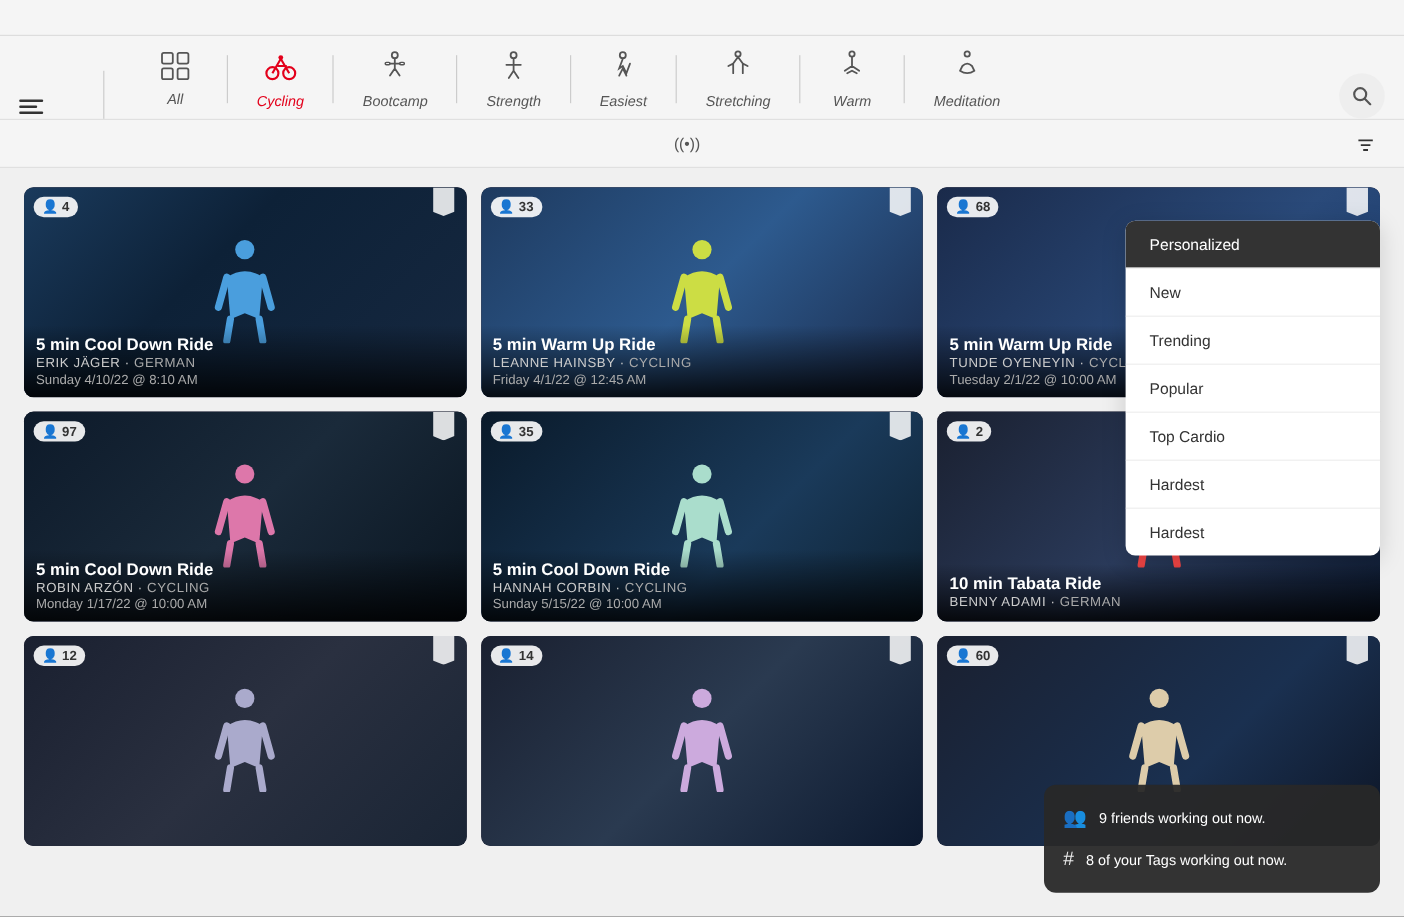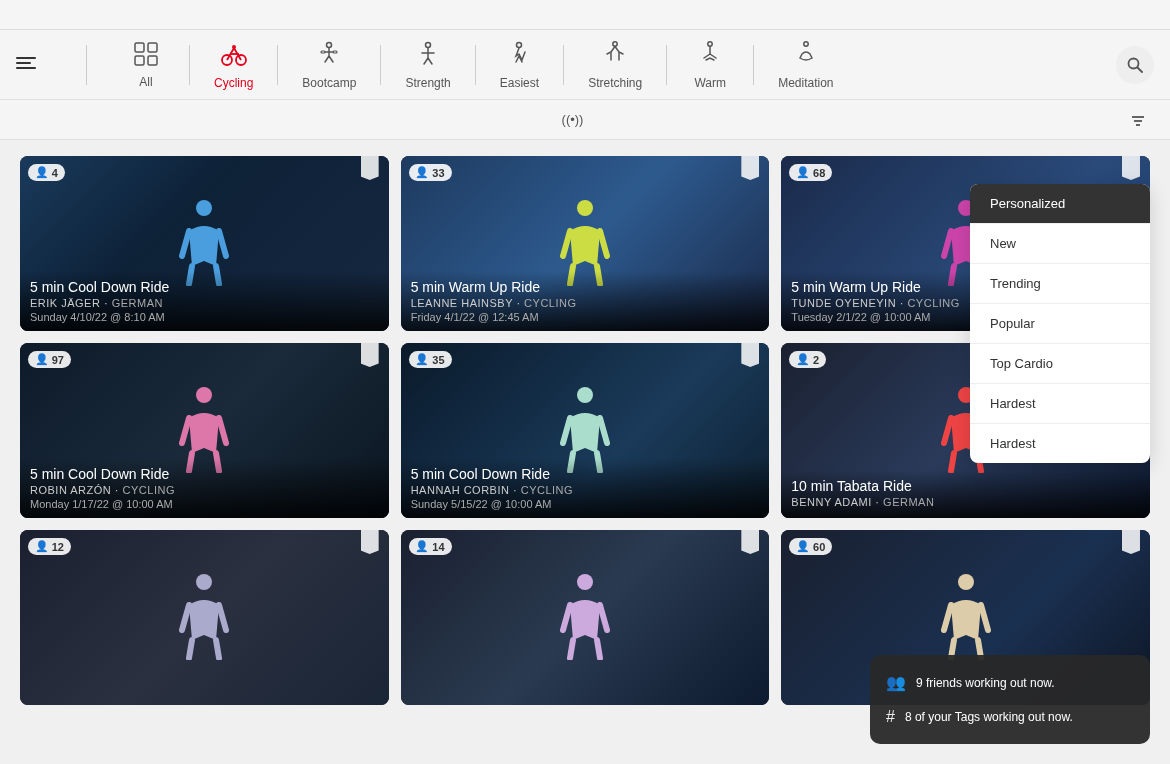--- a/index.html
+++ b/index.html
@@ -25,24 +25,25 @@
       font-size: 13px;
       color: #333;
       font-weight: 500;
     }
 
     
     .navbar {
       background: #f5f5f5;
       height: 70px;
       display: flex;
-      align-items: center;
+      align-items: flex-end;
       padding: 0 16px;
       border-bottom: 1px solid #e0e0e0;
       gap: 16px;
+      font-style: italic;
     }
     .collections-btn {
       display: flex;
       align-items: center;
       gap: 6px;
       font-size: 13px;
       font-weight: 600;
       color: #333;
       cursor: pointer;
       margin-right: 20px;
@@ -197,21 +198,21 @@
       position: absolute;
       bottom: 0;
       left: 0;
       right: 0;
       background: linear-gradient(transparent, rgba(0,0,0,0.85));
       padding: 8px 10px;
     }
     .card-title {
       color: #fff;
       font-size: 14px;
-      font-weight: 400;
+      font-weight: 700;
       margin-bottom: 2px;
     }
     .card-instructor {
       color: #ccc;
       font-size: 11px;
       font-weight: 400;
       letter-spacing: 0.5px;
       margin-bottom: 2px;
     }
     .card-instructor .category {
@@ -251,21 +252,21 @@
       display: flex;
       align-items: center;
       justify-content: center;
     }
 
     
     .sort-dropdown {
       position: absolute;
       top: 44px;
       right: 20px;
-      width: 180px;
+      width: 212px;
       background: #fff;
       border-radius: 8px;
       box-shadow: 0 4px 20px rgba(0,0,0,0.15);
       overflow: hidden;
       z-index: 100;
     }
     .dropdown-item {
       padding: 12px 20px;
       font-size: 13px;
       color: #333;

